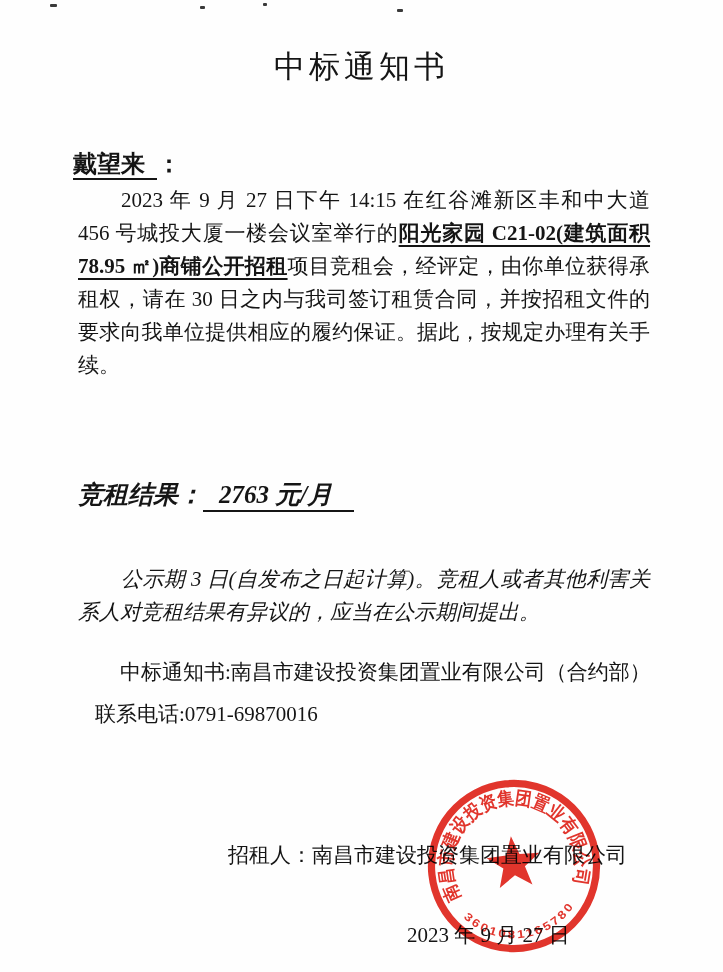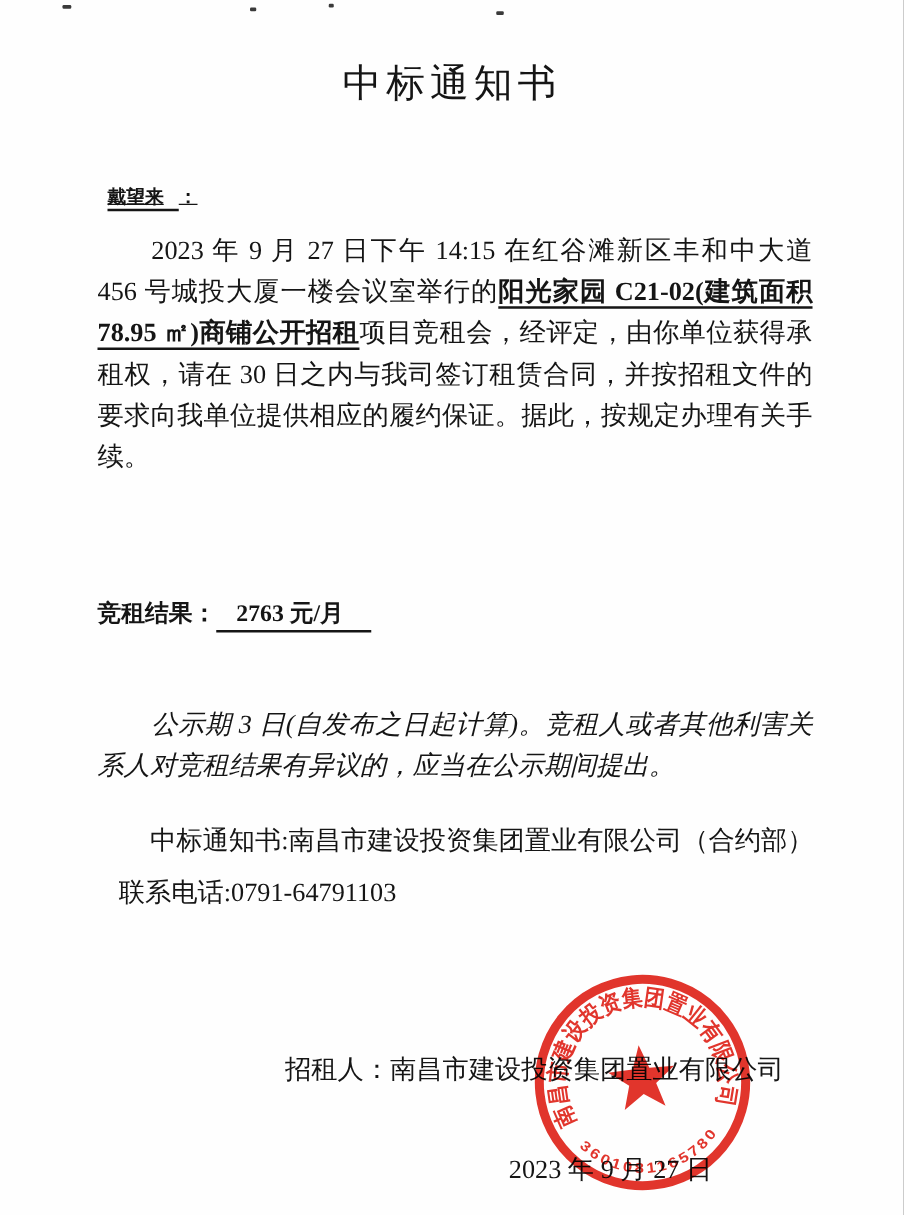--- a/index.html
+++ b/index.html
@@ -8,39 +8,39 @@
   .page {
     position:relative; width:723px; height:972px; margin:0 auto;
     background:#fefefe; overflow:hidden; color:var(--ink);
     font-family:"Liberation Serif","DejaVu Serif",serif;
   }
   .title {
     position:absolute; top:46px; left:0; width:100%;
     text-align:center; font-size:31px; font-weight:normal; letter-spacing:4px;
   }
   .addressee {
-    position:absolute; left:86px; top:148px;
-    font-size:15px; font-weight:bold; white-space:nowrap;text-decoration:underline;
+    position:absolute; left:73px; top:148px;
+    font-size:24px; font-weight:bold; white-space:nowrap;
   }
   .addr-name { border-bottom:2px solid var(--ink); padding:0 12px 1px 0; }
   .para {
     position:absolute; left:78px; width:572px;
     font-size:21px; line-height:33px;
     text-align:justify; text-justify:inter-ideograph;
   }
   .body1 { top:184px; text-indent:43px; }
   .hl {
     font-weight:bold;
     text-decoration:underline;
     text-decoration-thickness:2px;
     text-underline-offset:5px;
   }
   .result {
     position:absolute; left:78px; top:478px;
-    font-size:19px; font-weight:bold; white-space:nowrap;
+    font-size:25px; font-weight:bold; white-space:nowrap;font-style:italic;
   }
   .result-value { border-bottom:2px solid var(--ink); padding:0 22px 2px 16px; }
   .body2 { top:563px; text-indent:43px;font-style:italic; }
   .line { position:absolute; font-size:21px; line-height:42.5px; white-space:nowrap; }
   .supervisor { left:120px; top:651px; }
   .phone { left:95px; top:693px; }
   .lessor { left:228px; top:834px; }
   .date { left:407px; top:914px; }
   .stamp {
     position:absolute; left:416px; top:768px; width:196px; height:196px;
@@ -77,21 +77,21 @@
     <span>2023 年 9 月 27 日下午 14:15 在红谷滩新区丰和中大道 456 号城投大厦一楼会议室举行的</span><span class="hl">阳光家园 C21-02(建筑面积 78.95 ㎡)商铺公开招租</span><span>项目竞租会，经评定，由你单位获得承租权，请在 30 日之内与我司签订租赁合同，并按招租文件的要求向我单位提供相应的履约保证。据此，按规定办理有关手续。</span>
   </p>
 
   <div class="result">
     <span>竞租结果：</span><span class="result-value">2763 元/月</span>
   </div>
 
   <p class="para body2">公示期 3 日(自发布之日起计算)。竞租人或者其他利害关系人对竞租结果有异议的，应当在公示期间提出。</p>
 
   <div class="line supervisor">中标通知书:南昌市建设投资集团置业有限公司（合约部）</div>
-  <div class="line phone">联系电话:0791-64791103</div>
+  <div class="line phone">联系电话:0791-69870016</div>
   <div class="line lessor">招租人：南昌市建设投资集团置业有限公司</div>
   <div class="line date">2023 年 9 月 27 日</div>
 
   <div class="stamp">
     <svg viewBox="0 0 190 190">
       <circle cx="95" cy="95" r="80" fill="none" stroke="var(--stamp-color)" stroke-width="7"></circle>
       <path id="seal-arc-top" d="M 40.6 120.4 A 60 60 0 1 1 149.4 120.4" fill="none"></path>
       <path id="seal-arc-bottom" d="M 39.8 138.1 A 70 70 0 0 0 150.2 138.1" fill="none"></path>
       <text font-size="18">
         <textPath href="#seal-arc-top" startOffset="0" textLength="238" lengthAdjust="spacingAndGlyphs">南昌市建设投资集团置业有限公司</textPath>

